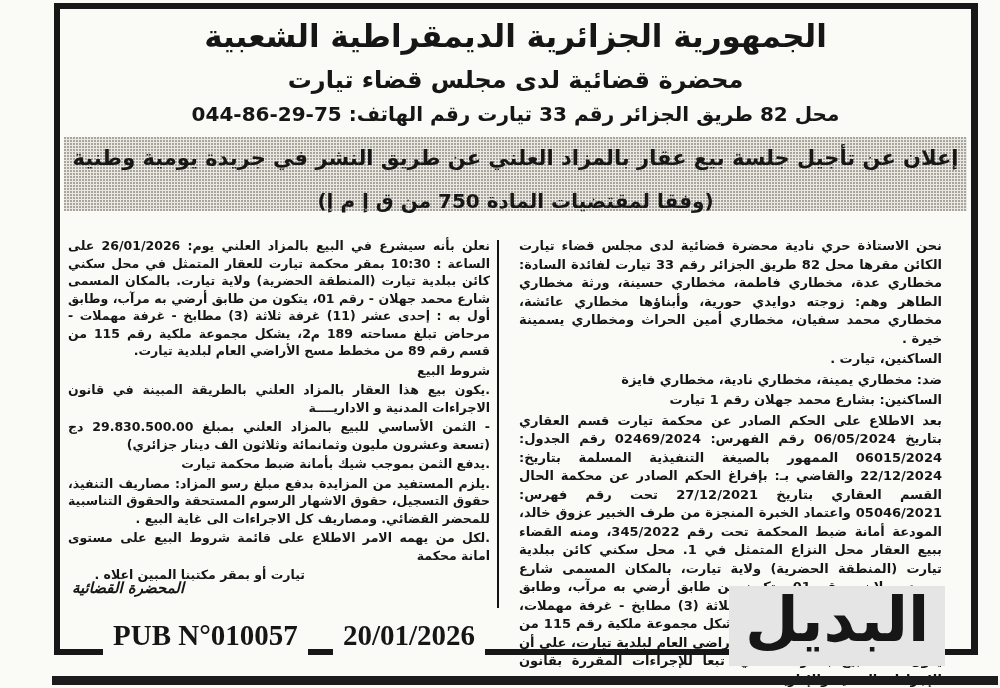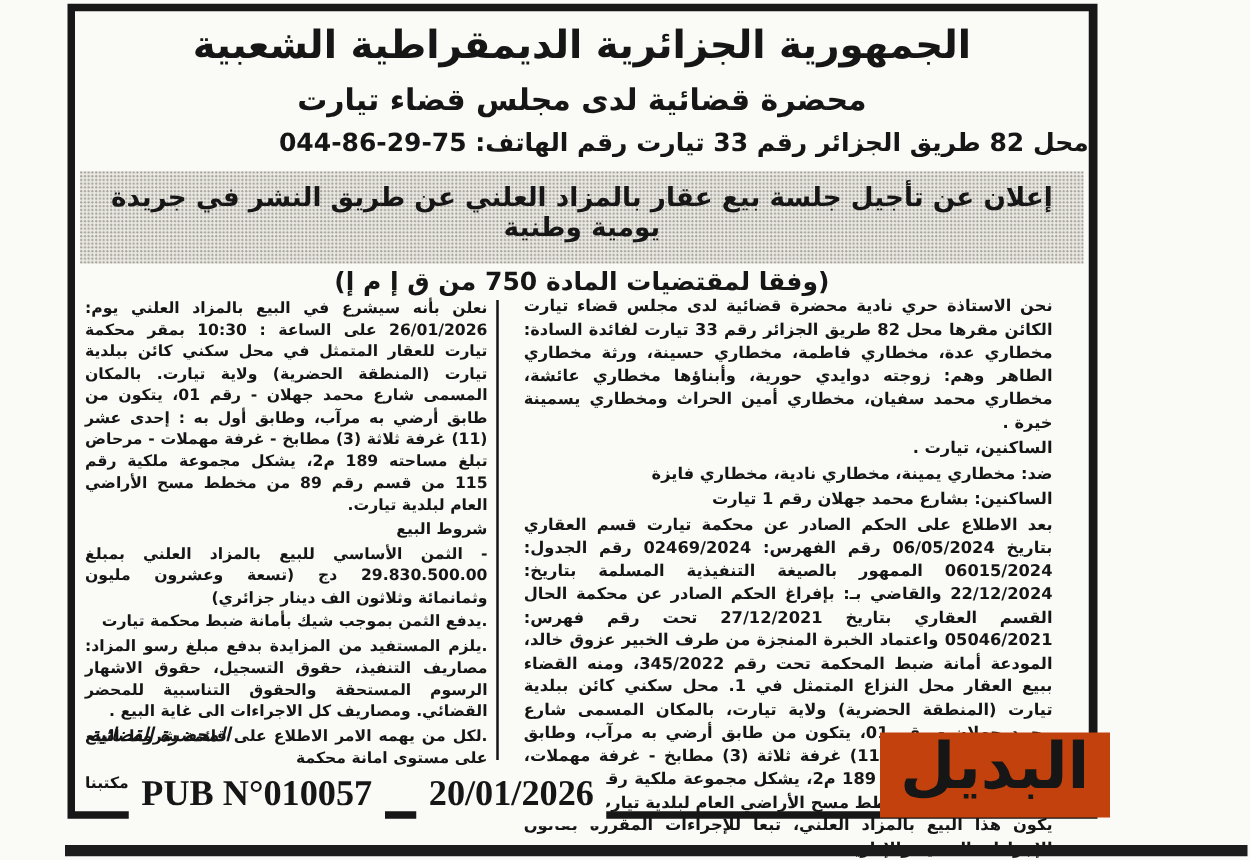--- a/index.html
+++ b/index.html
@@ -8,36 +8,36 @@
     font-family:"DejaVu Sans", sans-serif;
     color:#161616;
     background:#ffffff;
   }
   .page{
     position:relative;width:1000px;height:688px;
     background:#fafaf7;overflow:hidden;direction:rtl;
   }
   
   .frame{
-    position:absolute;left:54px;top:3px;width:824px;height:652px;
+    position:absolute;left:54px;top:3px;width:924px;height:652px;
     box-sizing:border-box;
     border:6px solid #171717;border-right-width:7px;
   }
   
   .h-republic{
     margin-top:9px;text-align:center;
     font-size:31px;font-weight:bold;
   }
   .h-office{
     margin-top:12px;text-align:center;
     font-size:24px;font-weight:bold;
     display:flex;justify-content:center;gap:36px;
   }
   .h-address{
-    margin-top:8px;
+    margin-top:8px;text-align:center;
     font-size:20px;font-weight:bold;
   }
   .ltr{direction:ltr;unicode-bidi:embed;display:inline-block;}
   
   .banner{
     margin:11px 4px 0 4px;height:74px;box-sizing:border-box;
     padding-top:9px;
     background-color:#eae8e3;
     background-image:radial-gradient(circle at 1px 1px, #a7a39b 0.7px, rgba(0,0,0,0) 1.1px);
     background-size:3px 3px;
@@ -67,23 +67,23 @@
   }
   
   .pub,.date{
     position:absolute;top:615px;direction:ltr;
     font-family:"Liberation Serif", serif;font-weight:bold;font-size:29px;
     background:#fafaf7;padding:4px 10px 9px 10px;
   }
   .pub{left:103px;}
   .date{left:333px;}
   .logo{
-    position:absolute;left:704px;top:586px;direction:rtl;
-    font-size:51px;font-weight:bold;line-height:1.1;
-    background:#c2410c;padding:0 16px 12px 16px;
+    position:absolute;left:729px;top:586px;direction:rtl;
+    font-size:62px;font-weight:bold;line-height:1.1;
+    background:#e5e5e5;padding:0 16px 12px 16px;
   }
   .next-line{
     position:absolute;left:52px;top:676px;width:946px;height:9px;
     background:#1c1c1c;
   }
 </style>
 </head>
 <body>
 
 <div class="page">
@@ -114,20 +114,21 @@
         <p>ضد: مخطاري يمينة، مخطاري نادية، مخطاري فايزة</p>
         <p>الساكنين: بشارع محمد جهلان رقم 1 تيارت</p>
         <p>بعد الاطلاع على الحكم الصادر عن محكمة تيارت قسم العقاري بتاريخ 06/05/2024 رقم الفهرس: 02469/2024 رقم الجدول: 06015/2024 الممهور بالصيغة التنفيذية المسلمة بتاريخ: 22/12/2024 والقاضي بـ: بإفراغ الحكم الصادر عن محكمة الحال القسم العقاري بتاريخ 27/12/2021 تحت رقم فهرس: 05046/2021 واعتماد الخبرة المنجزة من طرف الخبير عزوق خالد، المودعة أمانة ضبط المحكمة تحت رقم 345/2022، ومنه القضاء ببيع العقار محل النزاع المتمثل في 1. محل سكني كائن ببلدية تيارت (المنطقة الحضرية) ولاية تيارت، بالمكان المسمى شارع محمد جهلان - رقم 01، يتكون من طابق أرضي به مرآب، وطابق أول به: إحدى عشر (11) غرفة ثلاثة (3) مطابخ - غرفة مهملات، مرحاض، تبلغ مساحته 189 م2، يشكل مجموعة ملكية رقم 115 من قسم رقم 89 من مخطط مسح الأراضي العام لبلدية تيارت، على أن يكون هذا البيع بالمزاد العلني، تبعا للإجراءات المقررة بقانون الإجراءات المدنية والإدارية .</p>
       </div>
 
       <div class="divider"></div>
 
       <div class="col col-left">
         <p>نعلن بأنه سيشرع في البيع بالمزاد العلني يوم: 26/01/2026 على الساعة : 10:30 بمقر محكمة تيارت للعقار المتمثل في محل سكني كائن ببلدية تيارت (المنطقة الحضرية) ولاية تيارت. بالمكان المسمى شارع محمد جهلان - رقم 01، يتكون من طابق أرضي به مرآب، وطابق أول به : إحدى عشر (11) غرفة ثلاثة (3) مطابخ - غرفة مهملات - مرحاض تبلغ مساحته 189 م2، يشكل مجموعة ملكية رقم 115 من قسم رقم 89 من مخطط مسح الأراضي العام لبلدية تيارت.</p>
         <p>شروط البيع</p>
+        <p>.يكون بيع هذا العقار بالمزاد العلني بالطريقة المبينة في قانون الاجراءات المدنية و الاداريــــة</p>
         <p>- الثمن الأساسي للبيع بالمزاد العلني بمبلغ 29.830.500.00 دج (تسعة وعشرون مليون وثمانمائة وثلاثون الف دينار جزائري)</p>
         <p>.يدفع الثمن بموجب شيك بأمانة ضبط محكمة تيارت</p>
         <p>.يلزم المستفيد من المزايدة بدفع مبلغ رسو المزاد: مصاريف التنفيذ، حقوق التسجيل، حقوق الاشهار الرسوم المستحقة والحقوق التناسبية للمحضر القضائي. ومصاريف كل الاجراءات الى غاية البيع .</p>
         <p>.لكل من يهمه الامر الاطلاع على قائمة شروط البيع على مستوى امانة محكمة</p>
         <p class="cont">تيارت أو بمقر مكتبنا المبين اعلاه .</p>
       </div>
 
     </div>
   </div>
 

